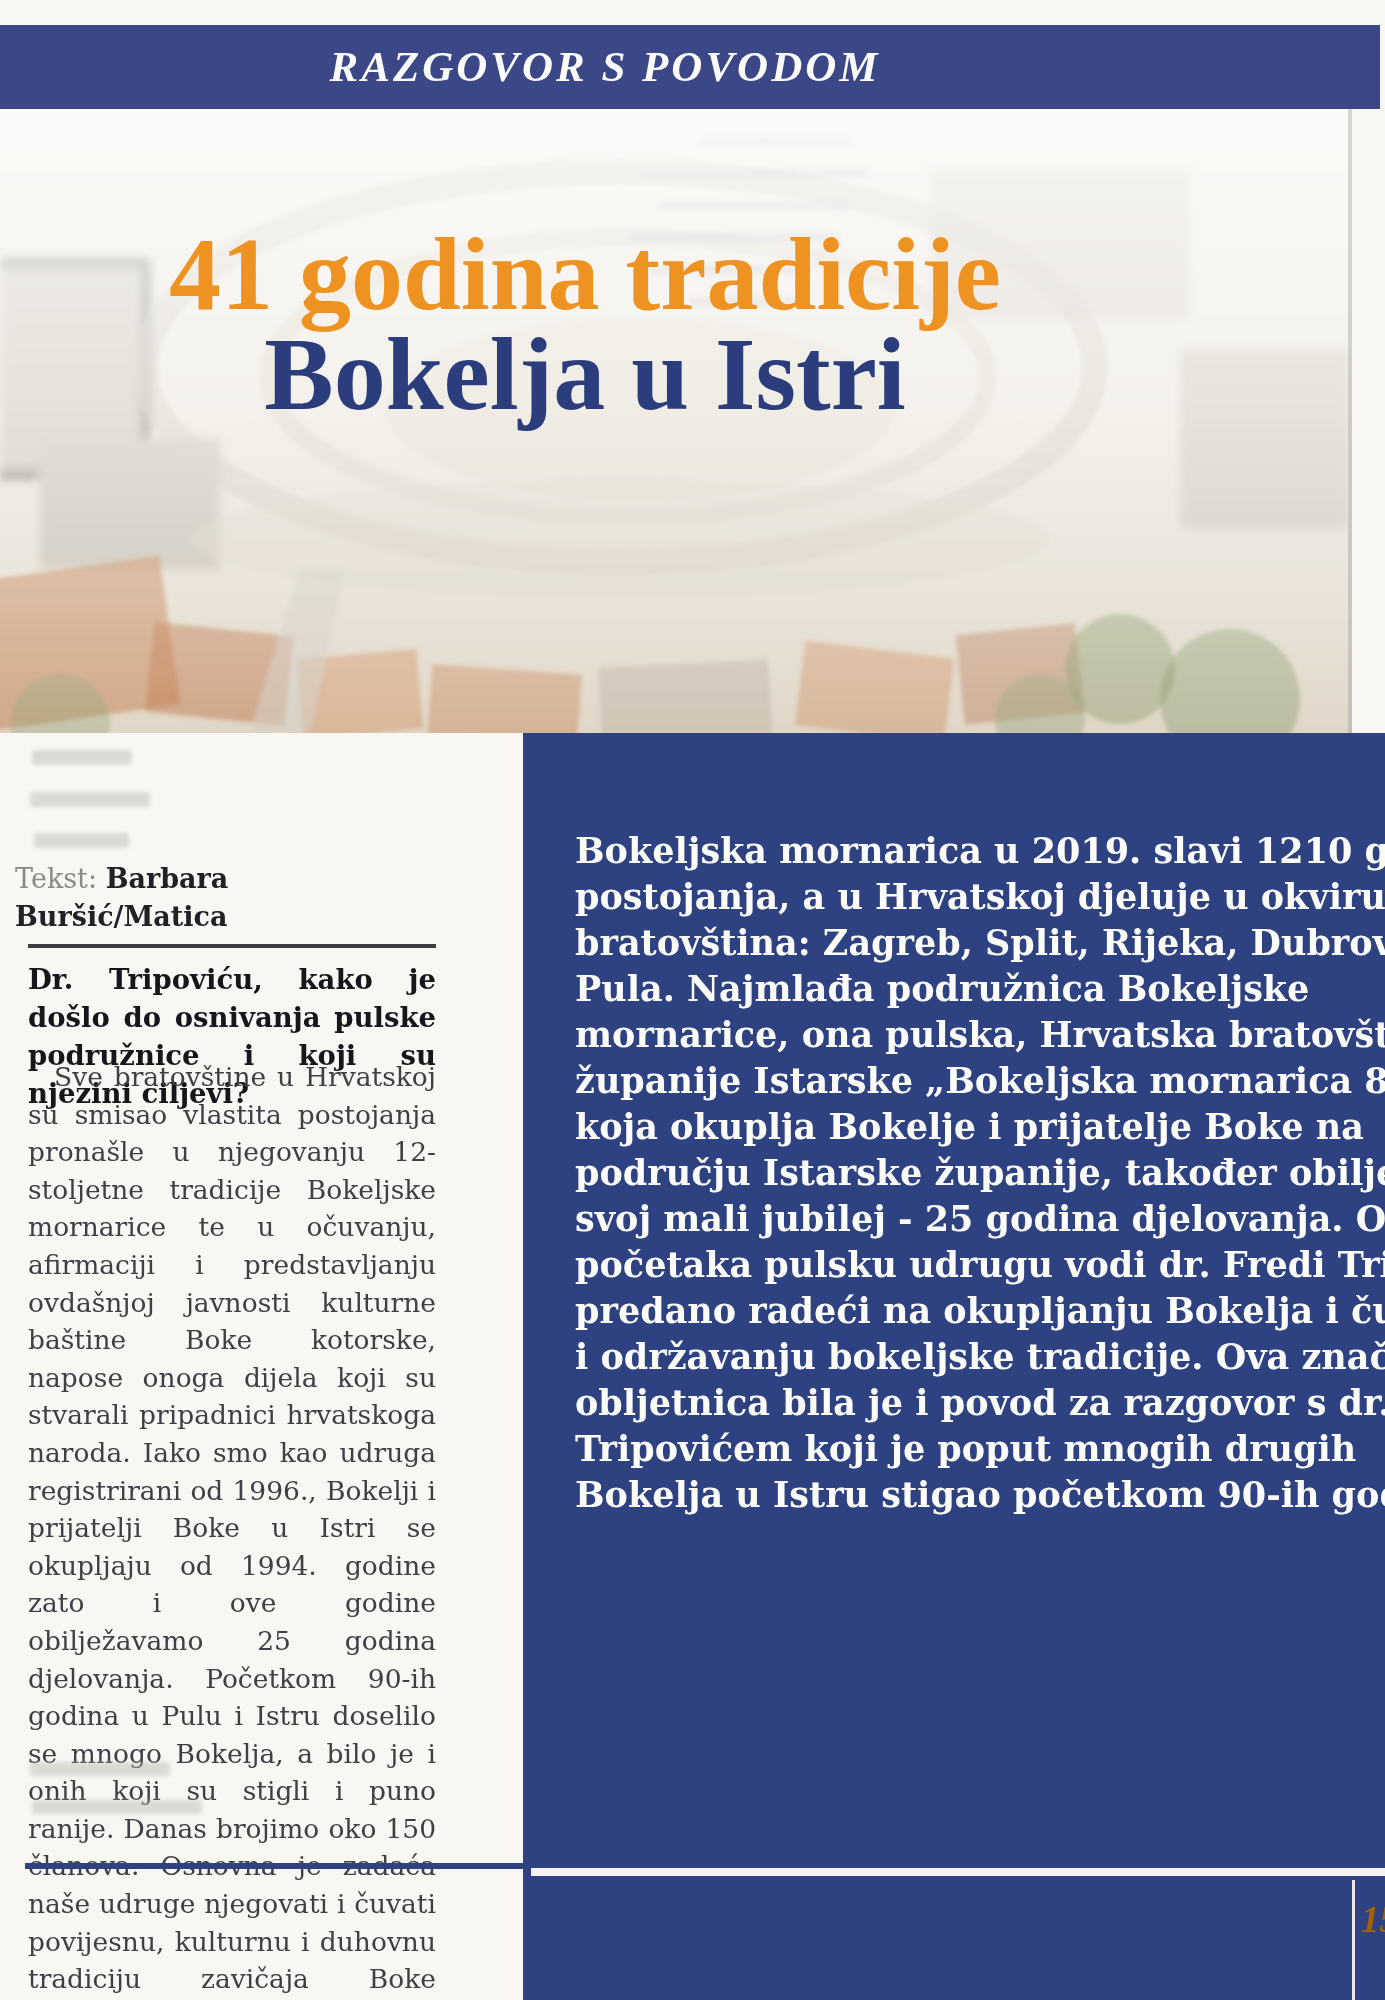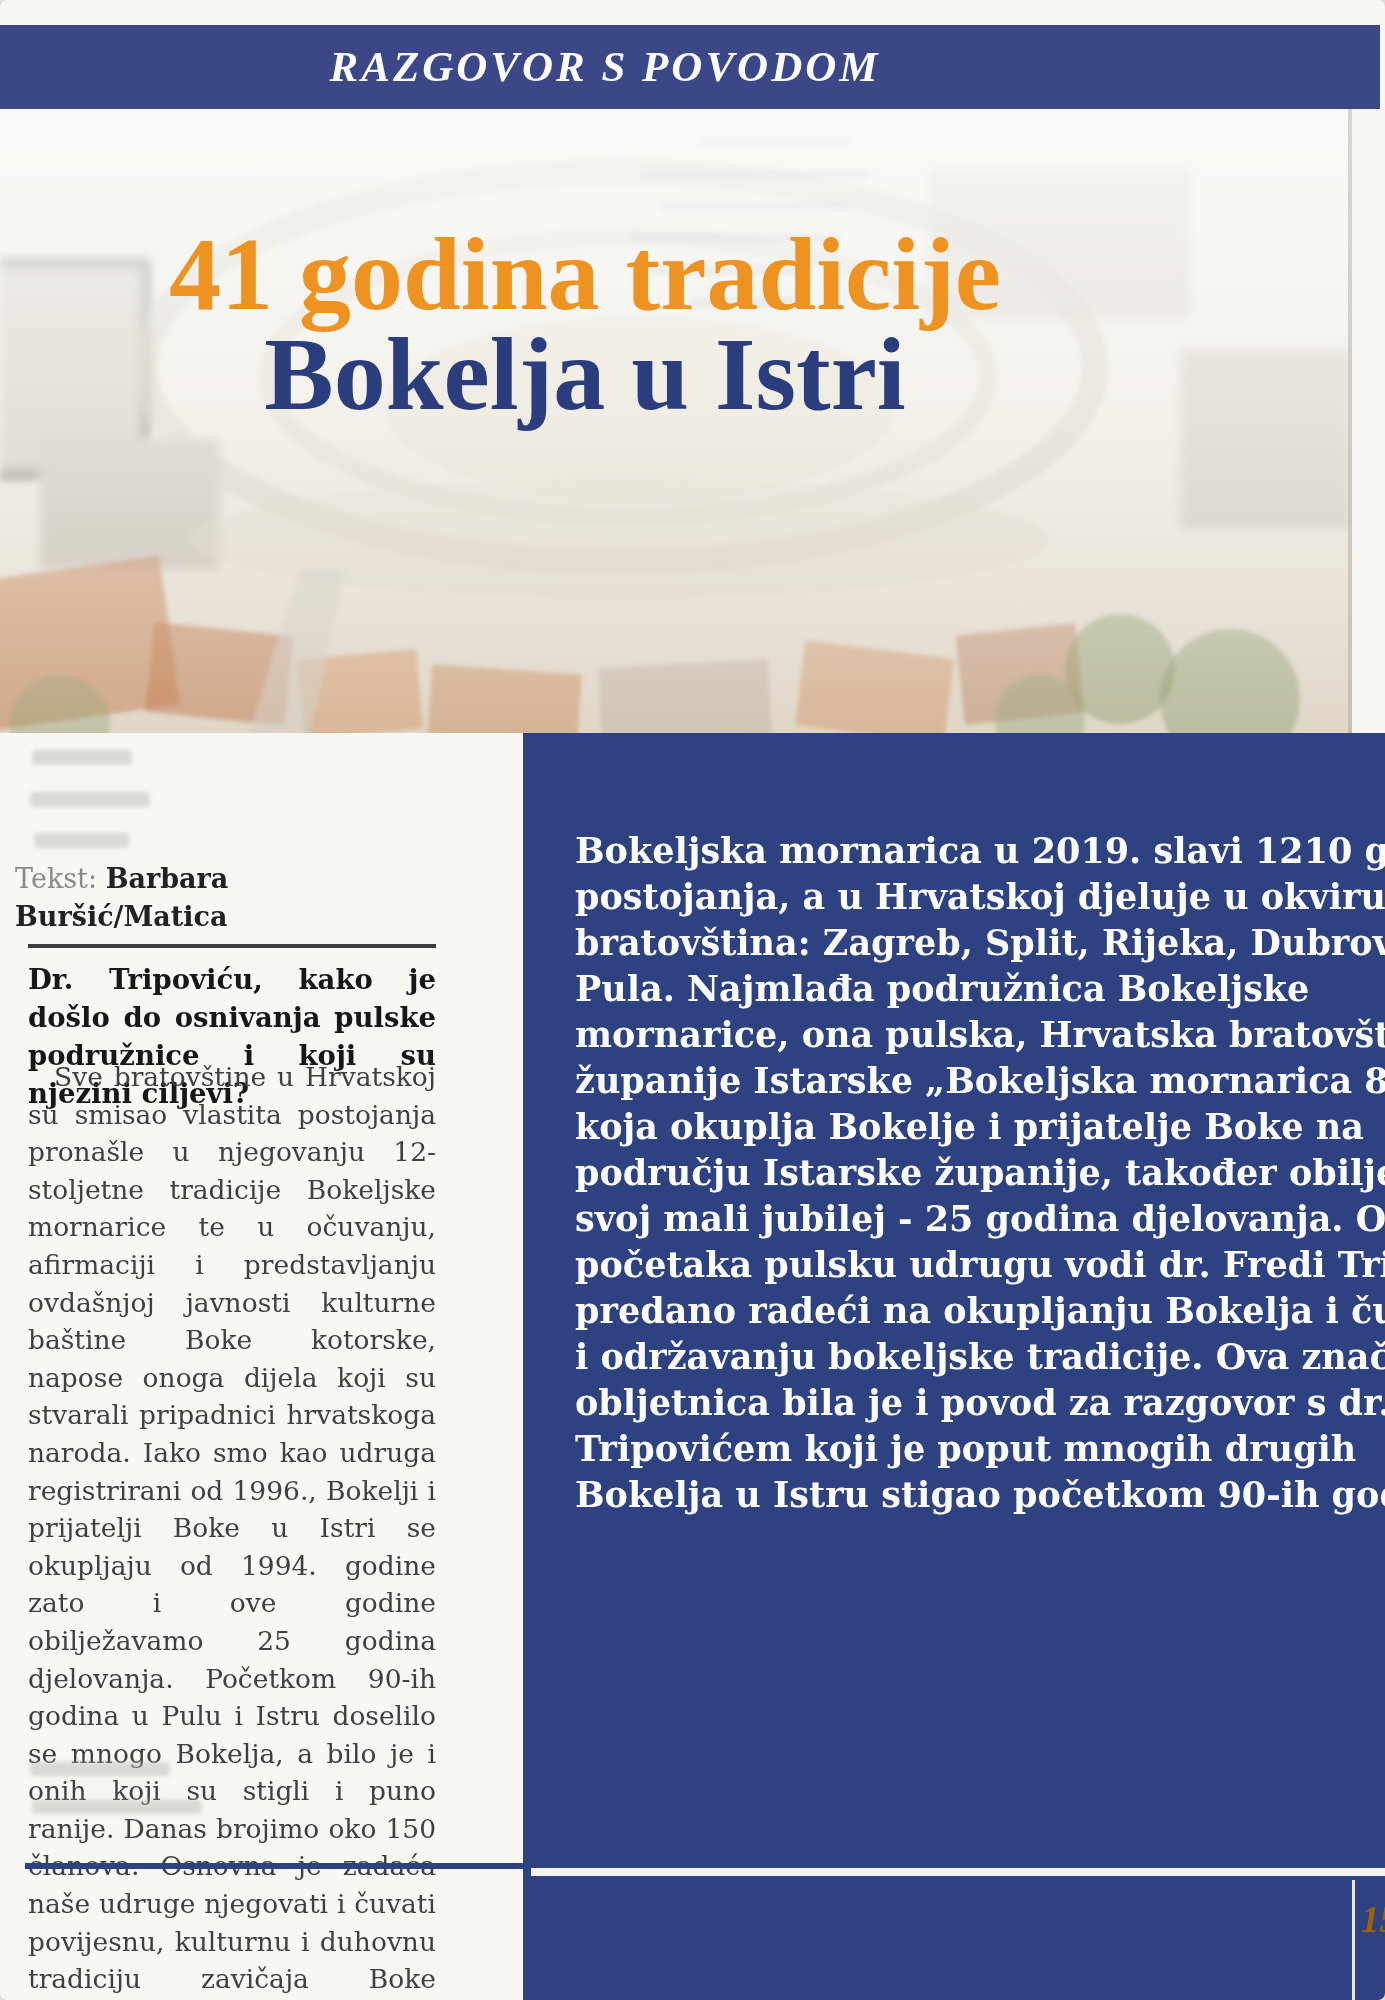--- a/index.html
+++ b/index.html
@@ -1,20 +1,19 @@
 <!DOCTYPE html>
 <html lang="hr"><head>
 <meta charset="utf-8">
 <style>
   html,body{margin:0;padding:0;background:#dddbd6;}
   #page{
     position:relative;width:1385px;height:2000px;margin:0 auto;
     background:#f8f7f3;overflow:hidden;
     font-family:"DejaVu Serif",serif;
-    border-radius:7px;
   }
   
   .kicker-band{
     position:absolute;top:25px;left:0;width:1380px;height:84px;
     background:#3b4786;
   }
   .kicker-band .kicker{
     display:block;width:1210px;text-align:center;
     font-family:"Liberation Serif",serif;font-style:italic;font-weight:bold;
     font-size:43px;letter-spacing:3px;color:#fbfbf9;line-height:84px;

